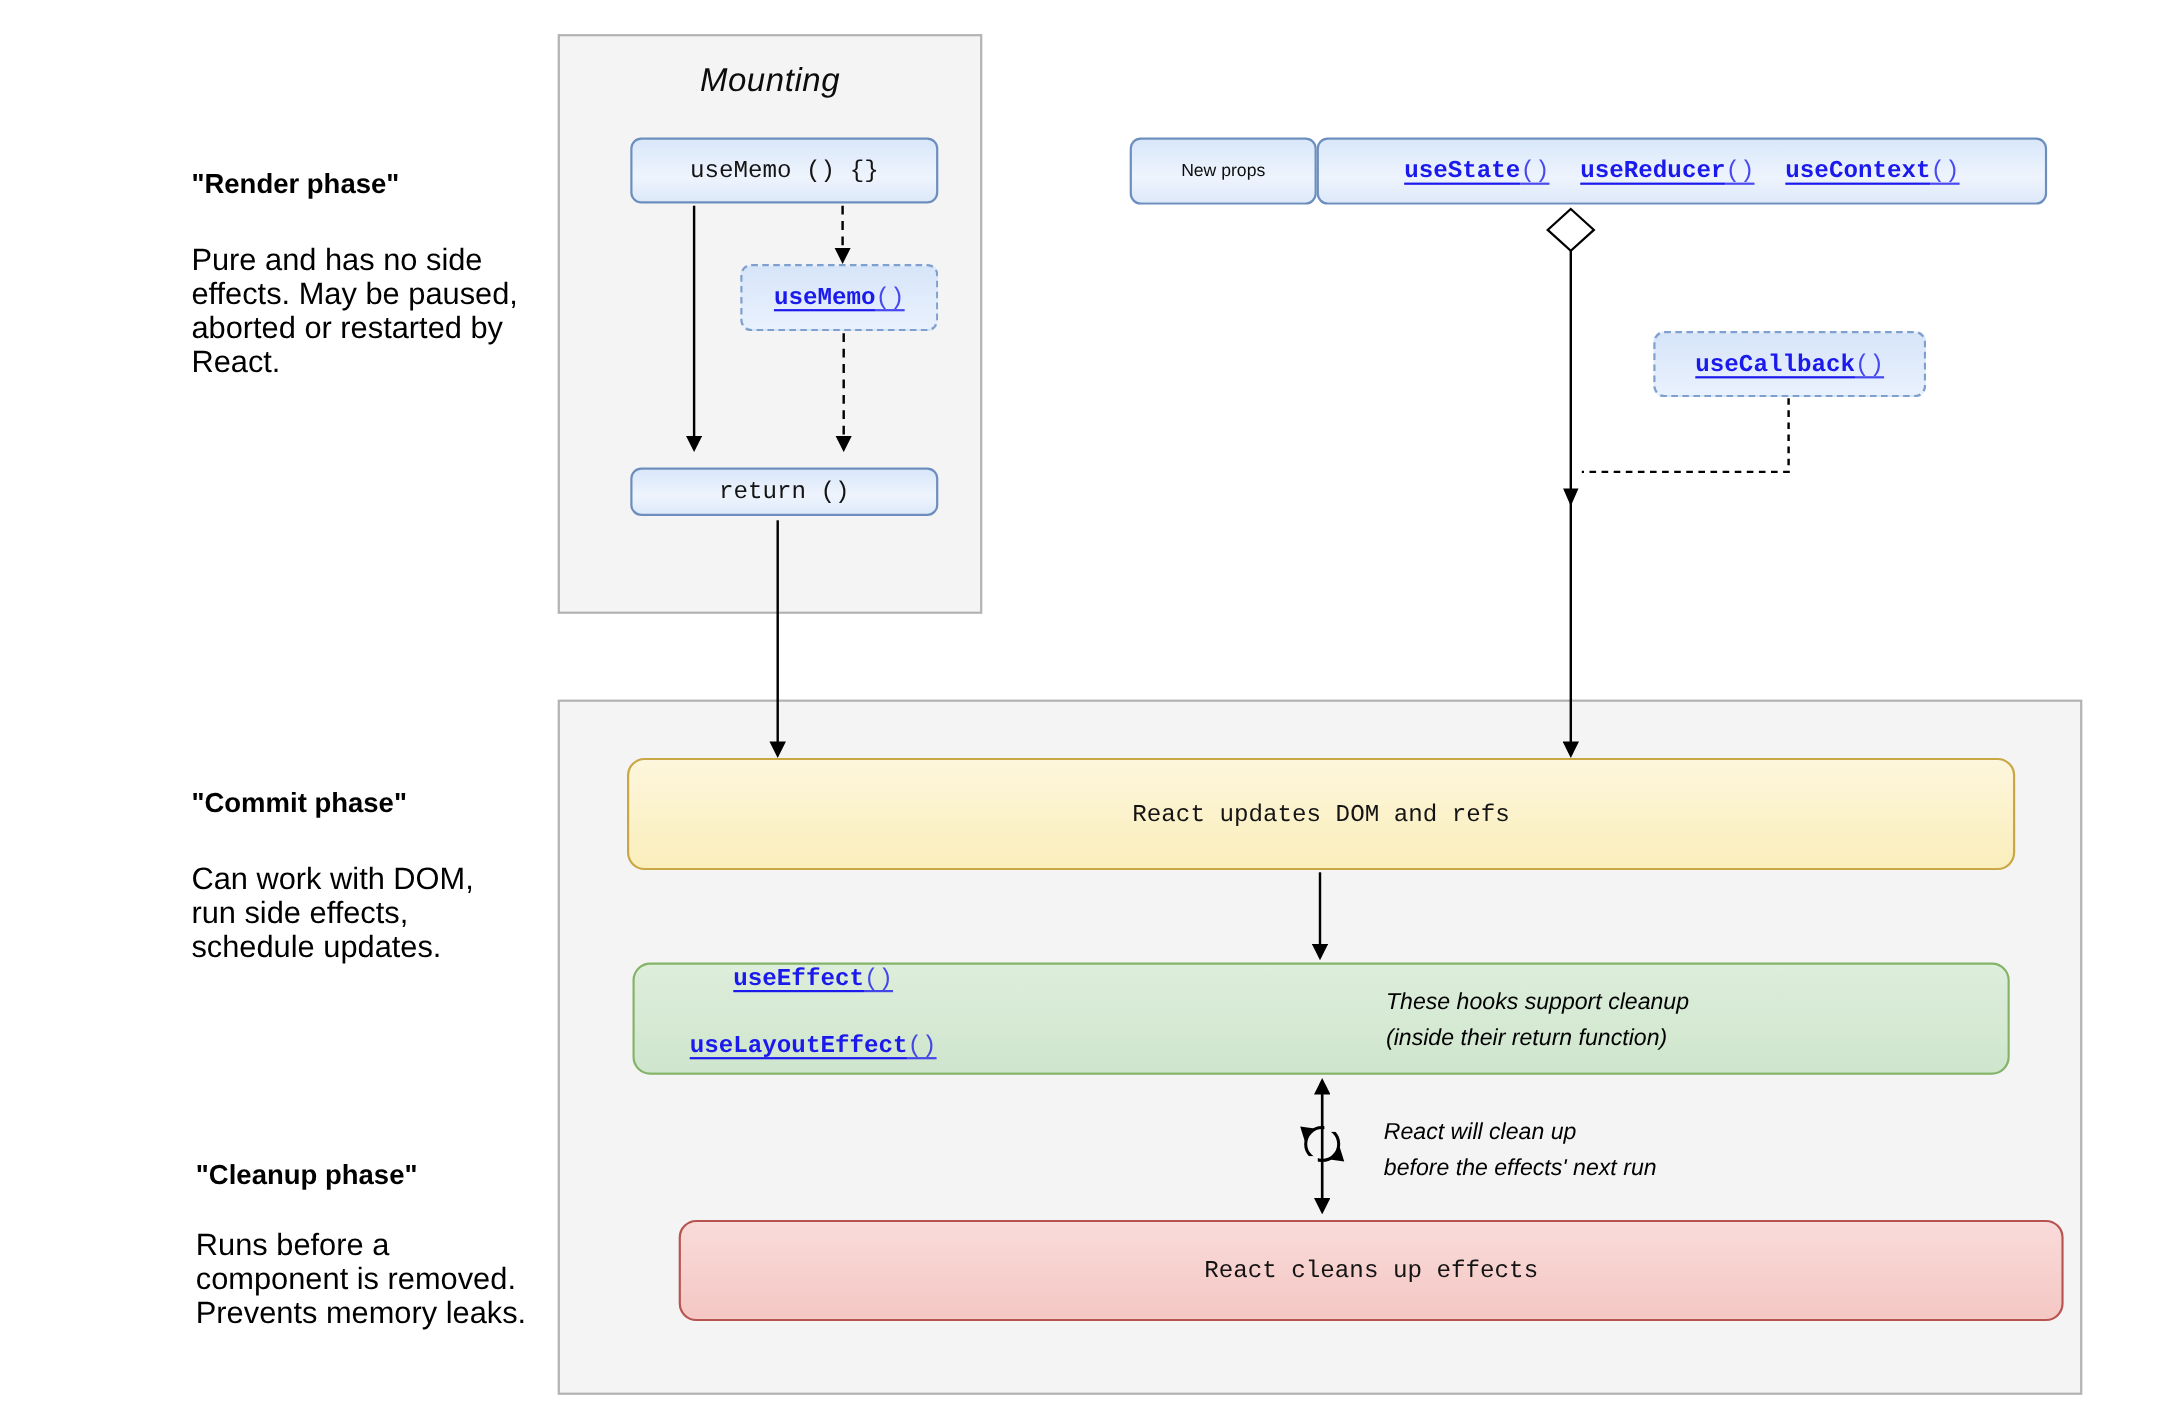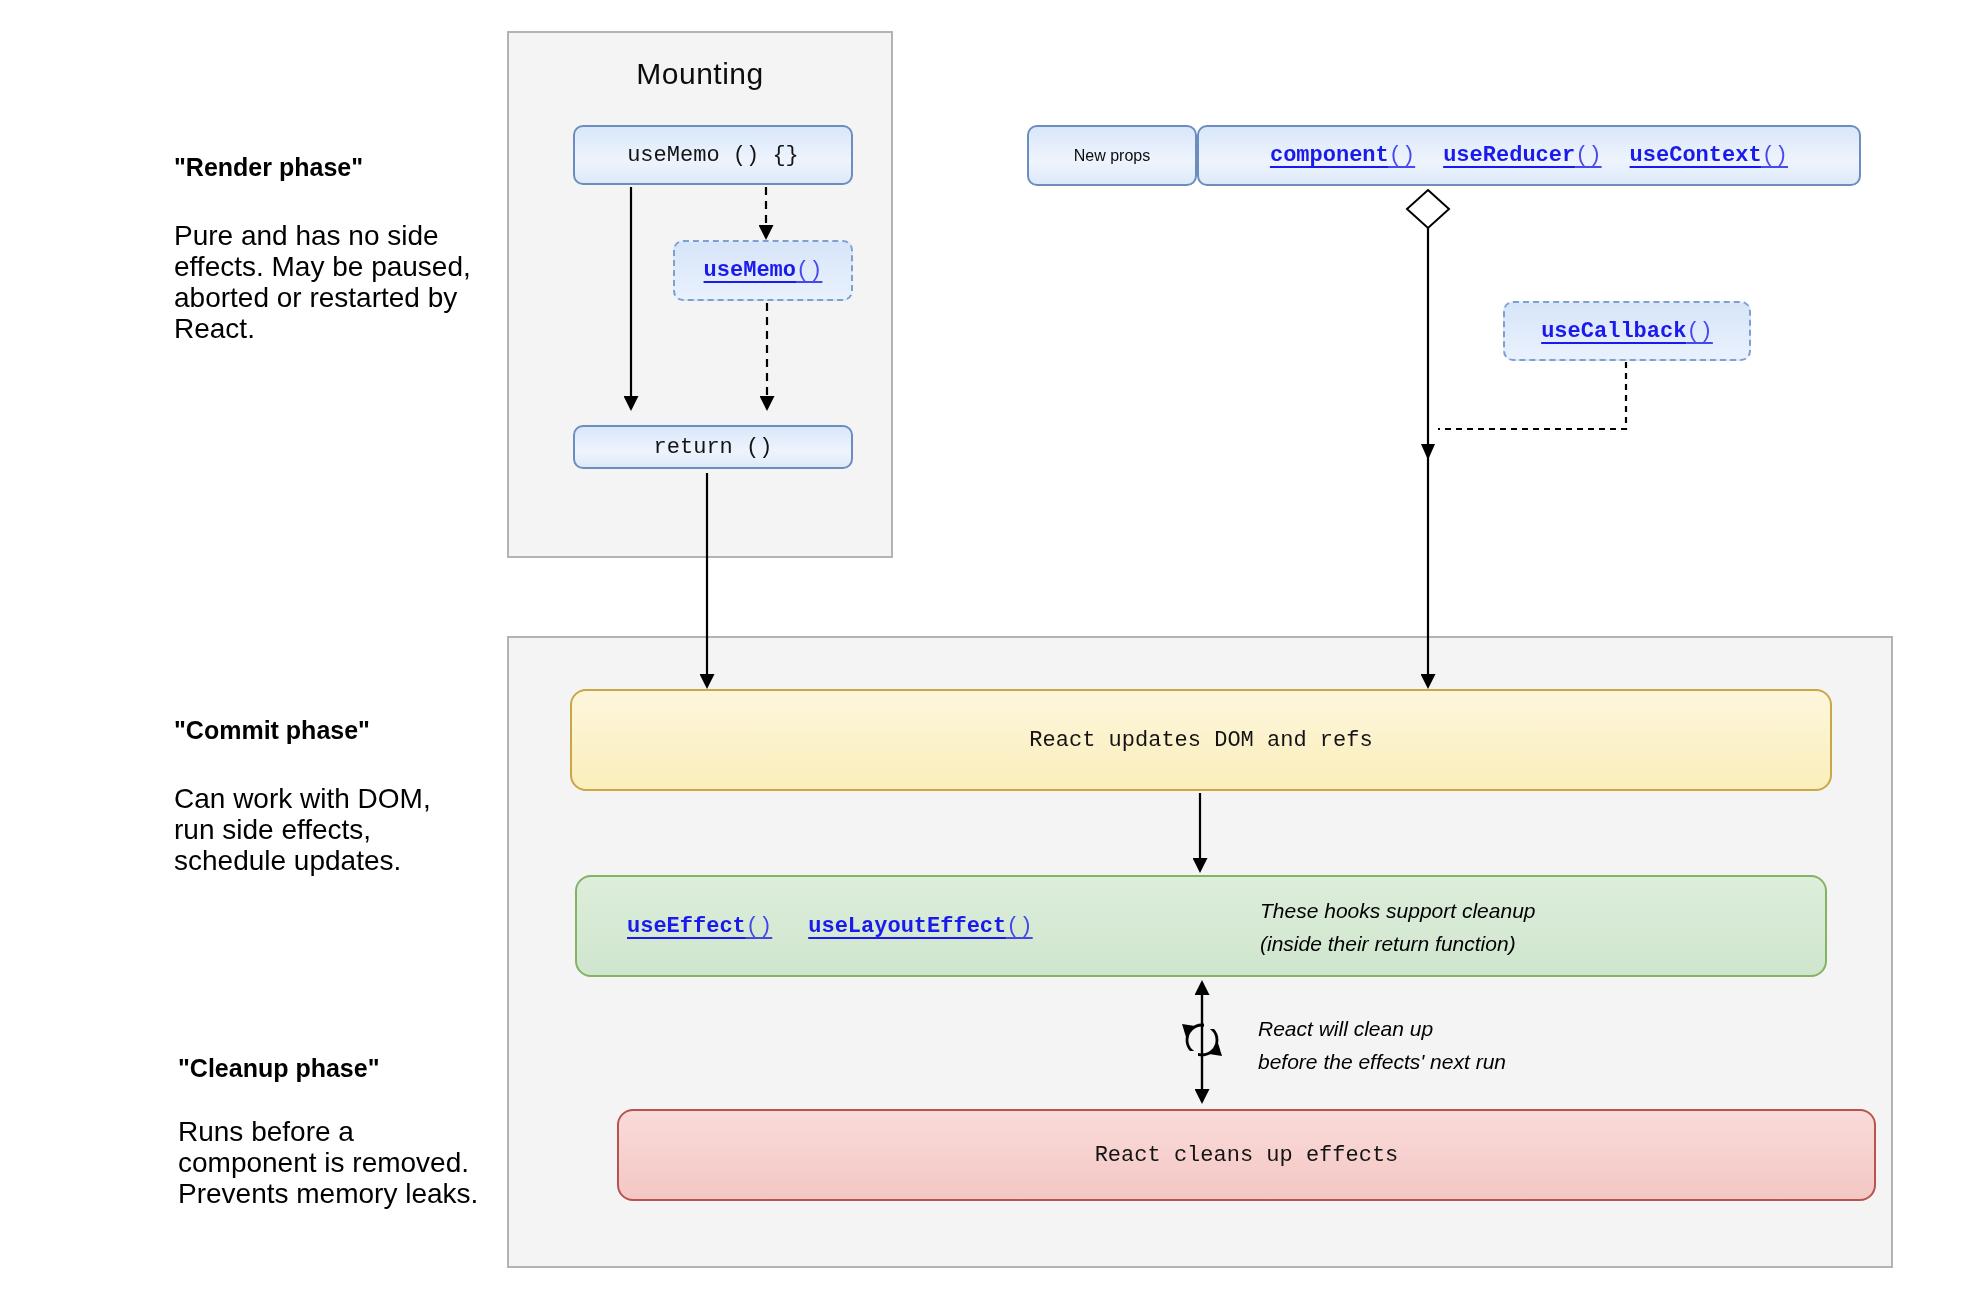--- a/index.html
+++ b/index.html
@@ -7,42 +7,42 @@
           font-family:"Liberation Sans",sans-serif;color:#111;overflow:hidden;}
 
   
   .note{position:absolute;left:174px;}
   .note h3{margin:0;font-size:25px;font-weight:bold;color:#000;}
   .note .nline{font-size:28px;line-height:31px;color:#000;}
 
   
   .panel{position:absolute;background:#f4f4f5;border:2px solid #b3b3b3;box-sizing:border-box;}
   .panel-title{position:absolute;top:24px;left:0;width:100%;text-align:center;
-               font-size:30px;color:#0c0c0c;letter-spacing:.5px;}
+               font-size:30px;color:#0c0c0c;letter-spacing:.5px;font-style:italic;}
 
   
   .bluebox{position:absolute;box-sizing:border-box;border:2px solid #6c8ebf;border-radius:10px;
            background:linear-gradient(180deg,#d9e7fa 0%,#eef4fd 60%,#dde9f9 100%);
            display:flex;align-items:center;justify-content:center;}
   .dashedbox{border:2px dashed #7fa0cf;background:linear-gradient(180deg,#d7e5f9 0%,#e9f1fd 100%);align-items:center;}
   .mono{font-family:"Liberation Mono","DejaVu Sans Mono",monospace;font-size:22px;color:#141414;}
   .sanslabel{font-size:16px;color:#0c0c0c;}
 
   .hooklink{font-family:"Liberation Mono","DejaVu Sans Mono",monospace;font-size:22px;
             font-weight:bold;color:#1b1aec;text-decoration:underline;
             text-decoration-thickness:2px;text-underline-offset:5px;white-space:nowrap;cursor:pointer;}
   .hooklink .args{font-weight:normal;opacity:.78;}
 
   .bigbox{position:absolute;box-sizing:border-box;border-radius:16px;
           display:flex;align-items:center;justify-content:center;}
   .yellow{border:2px solid #c9a744;background:linear-gradient(180deg,#fdf6dc 0%,#faeebb 100%);}
   .green {border:2px solid #82b366;background:linear-gradient(180deg,#ddeedb 0%,#cfe5cd 100%);}
   .red   {border:2px solid #b85450;background:linear-gradient(180deg,#f9dbd9 0%,#f4c7c4 100%);}
 
-  .green-links{position:absolute;left:50px;top:0;height:100%;display:flex;align-items:center;gap:36px;}
+  .green-links{position:absolute;left:50px;top:0;height:100%;display:flex;align-items:center;gap:36px;flex-direction:column;}
   .anno{position:absolute;font-size:21px;font-style:italic;color:#000;line-height:33px;white-space:nowrap;}
 
   svg.flow{position:absolute;left:0;top:0;pointer-events:none;}
 </style>
 </head>
 <body>
 
 <div id="canvas">
 
   <div class="note" style="top:153px;">
@@ -87,21 +87,21 @@
 
   <div class="bluebox" style="left:573px;top:425px;width:280px;height:44px;">
     <span class="mono">return ()</span>
   </div>
 
   <div class="bluebox" style="left:1027px;top:125px;width:170px;height:61px;">
     <span class="sanslabel">New props</span>
   </div>
 
   <div class="bluebox" style="left:1197px;top:125px;width:664px;height:61px;gap:28px;">
-    <span class="hooklink"><b>component</b><span class="args">()</span></span>
+    <span class="hooklink"><b>useState</b><span class="args">()</span></span>
     <span class="hooklink"><b>useReducer</b><span class="args">()</span></span>
     <span class="hooklink"><b>useContext</b><span class="args">()</span></span>
   </div>
 
   <div class="bluebox dashedbox" style="left:1503px;top:301px;width:248px;height:60px;">
     <span class="hooklink"><b>useCallback</b><span class="args">()</span></span>
   </div>
 
   <div class="bigbox yellow" style="left:570px;top:689px;width:1262px;height:102px;">
     <span class="mono">React updates DOM and refs</span>

